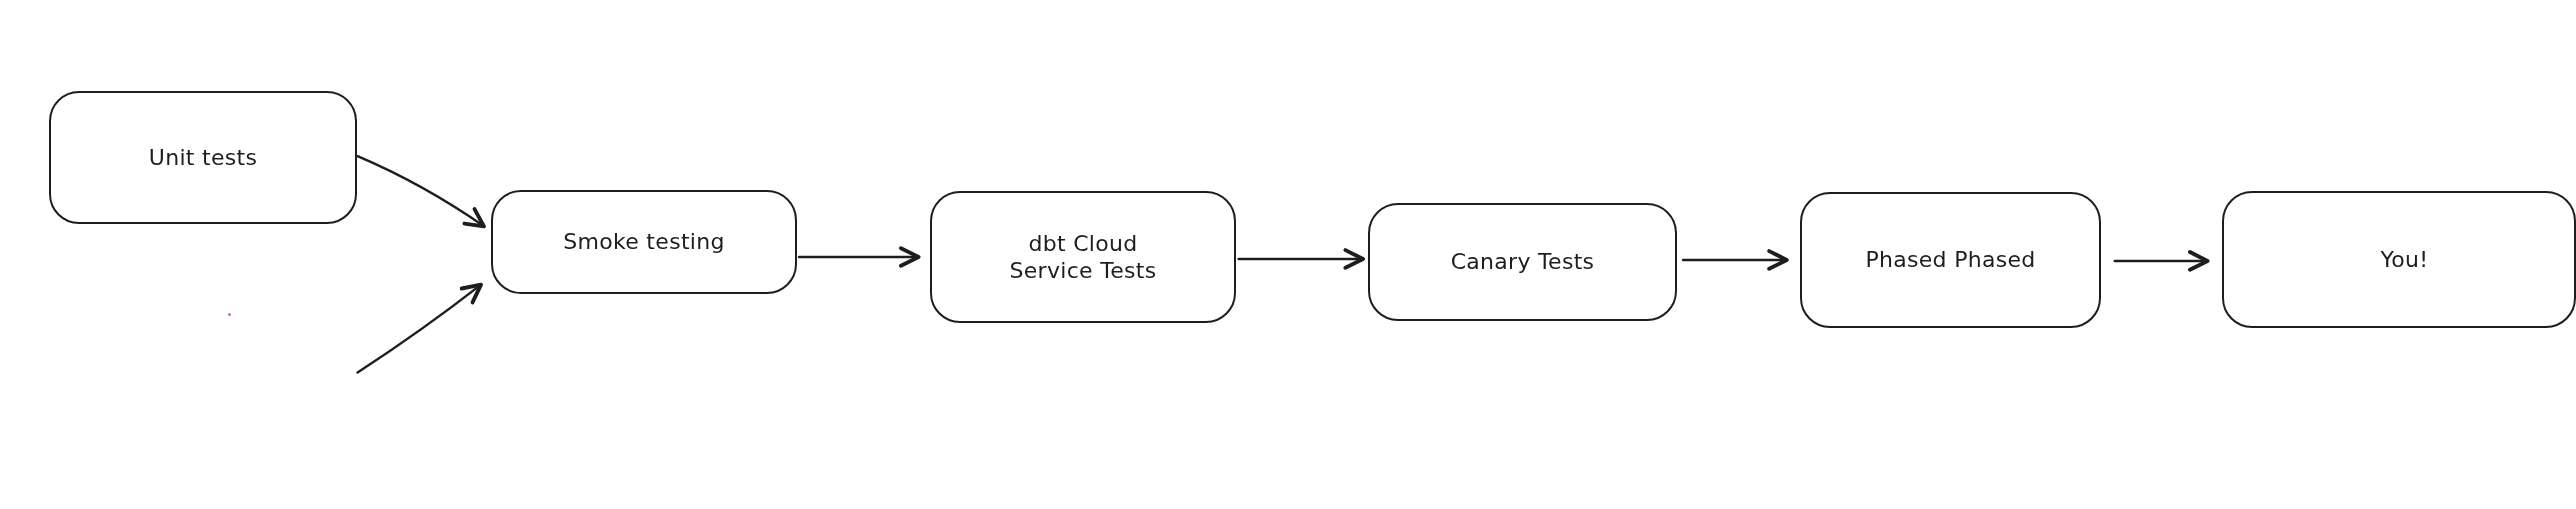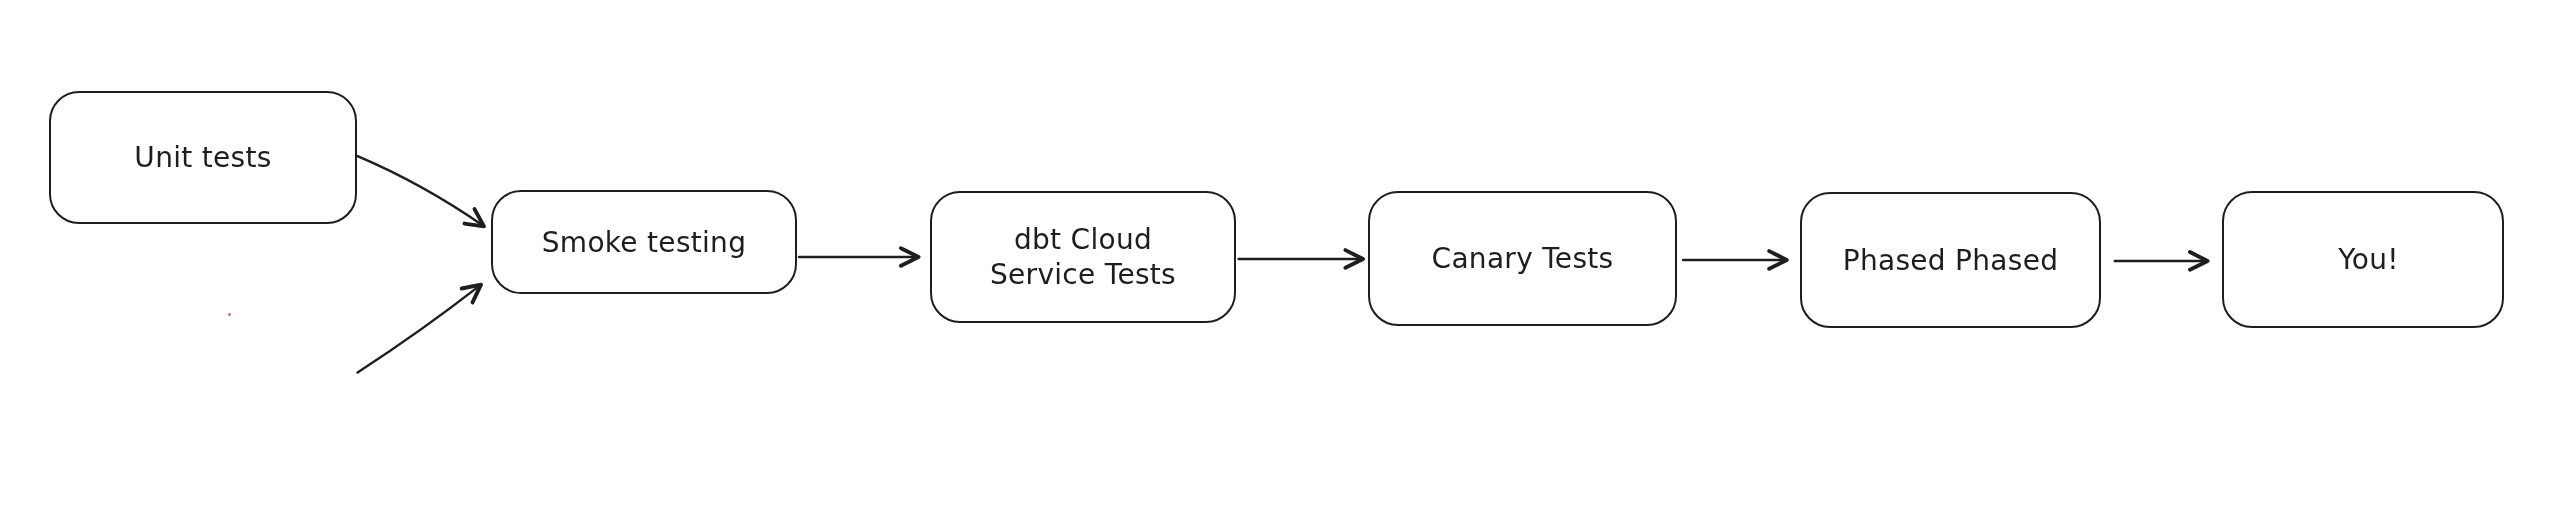--- a/index.html
+++ b/index.html
@@ -28,32 +28,32 @@
     background: #ffffff;
     border: 2.5px solid #1e1e1e;
     border-radius: 30px;
     display: flex;
     align-items: center;
     justify-content: center;
     text-align: center;
   }
   .node .label {
     color: #1e1e1e;
-    font-size: 28px;
+    font-size: 22px;
     line-height: 1.25;
     white-space: pre-line;
     letter-spacing: 0.3px;
   }
   .n1 { left: 49px;   top: 91px;  width: 308px; height: 133px; }
   .n2 { left: 49px;   top: 299px; width: 306px; height: 132px; }
   .n3 { left: 491px;  top: 190px; width: 306px; height: 104px; align-items: center; }
   .n4 { left: 930px;  top: 191px; width: 306px; height: 132px; }
-  .n5 { left: 1368px; top: 191px; width: 309px; height: 135px; justify-content: center; }
+  .n5 { left: 1368px; top: 203px; width: 309px; height: 118px; justify-content: center; }
   .n6 { left: 1800px; top: 192px; width: 301px; height: 136px; }
-  .n7 { left: 2222px; top: 191px; width: 282px; height: 137px; padding-left: 11px; }
+  .n7 { left: 2222px; top: 191px; width: 354px; height: 137px; padding-left: 11px; }
   .red-dot {
     position: absolute;
     left: 228px;
     top: 313px;
     width: 3px;
     height: 3px;
     border-radius: 50%;
     background: #d96a6a;
   }
 </style>

